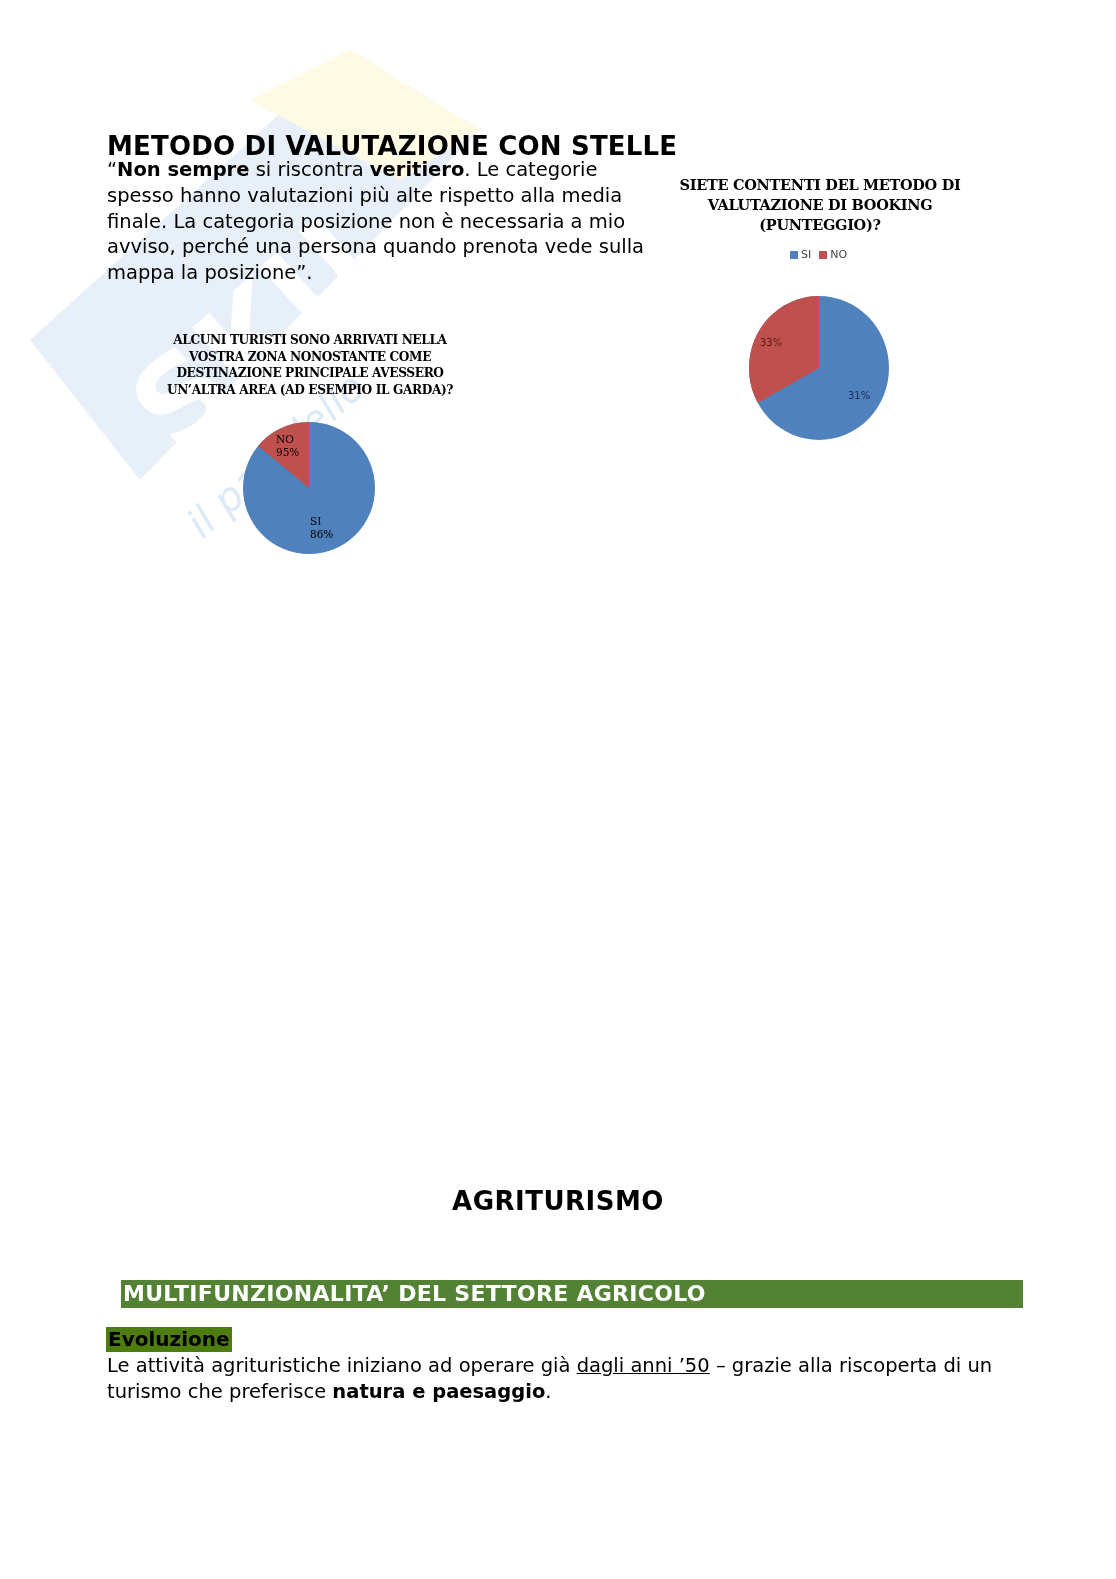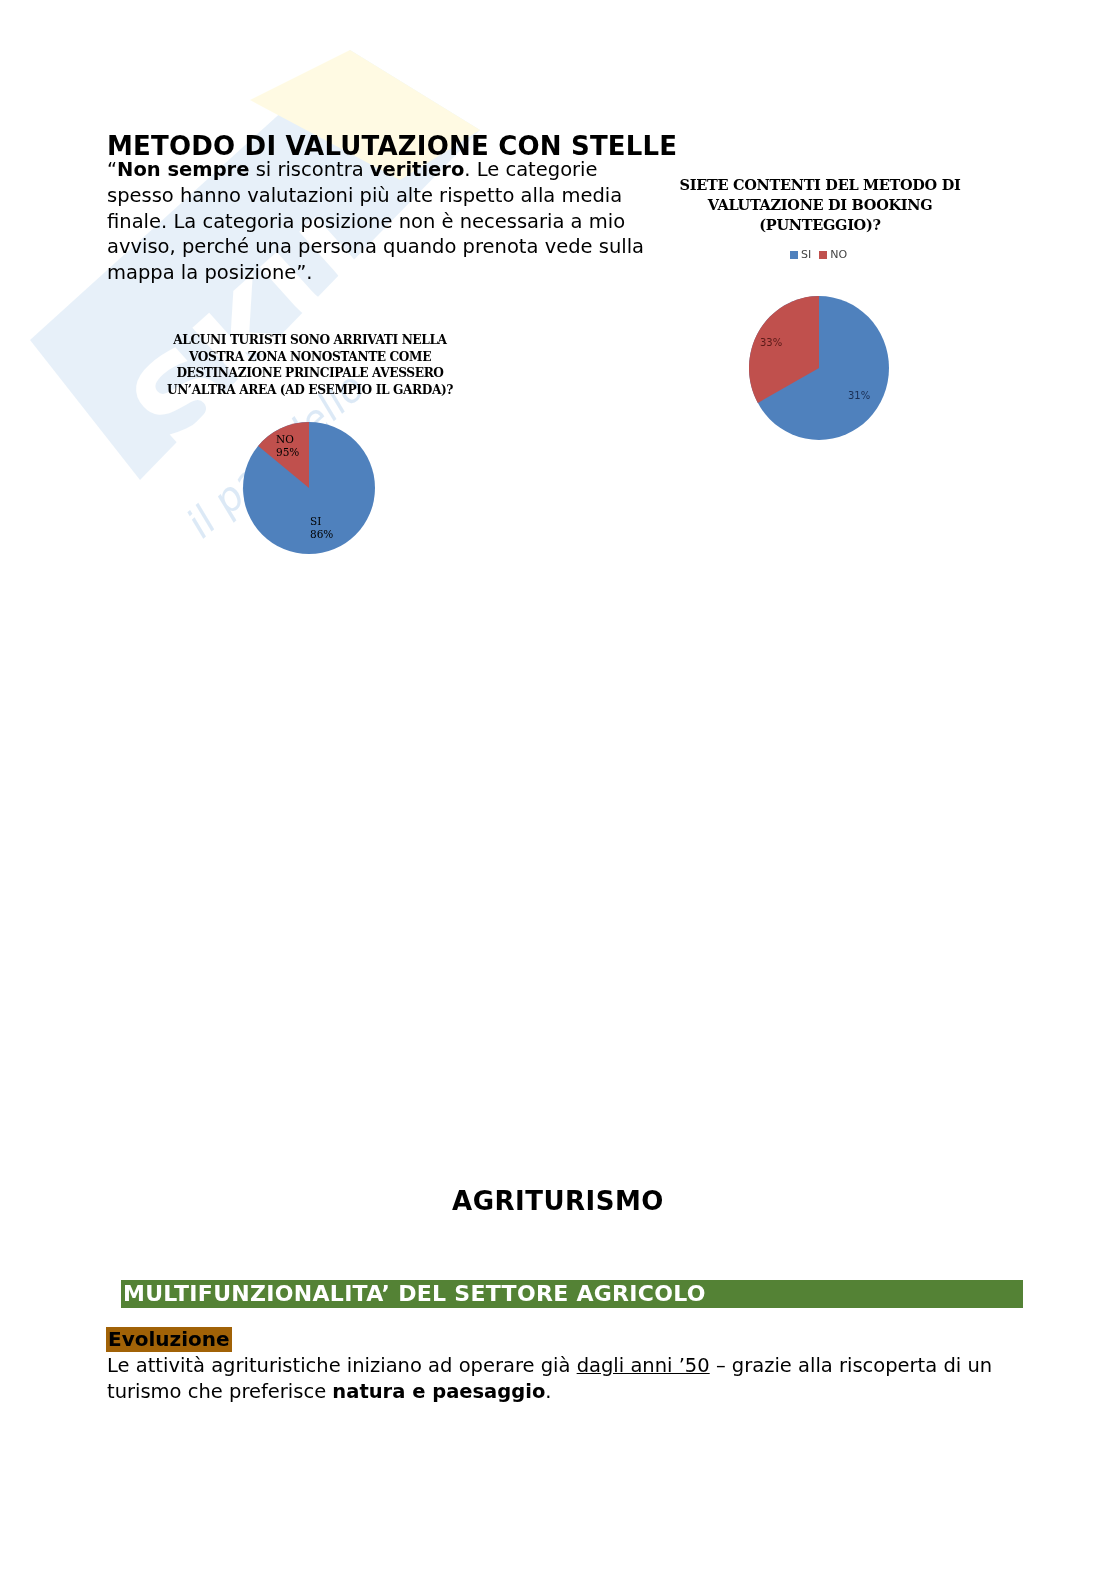--- a/index.html
+++ b/index.html
@@ -11,21 +11,21 @@
   .chart-title { position: absolute; text-align: center; font-family: "DejaVu Serif", serif; font-weight: bold; color: #000000; }
   .chart1-title { left: 150px; top: 332px; width: 320px; font-size: 12.2px; line-height: 16.5px; letter-spacing: -0.4px; }
   .chart2-title { left: 670px; top: 175px; width: 300px; font-size: 14.5px; line-height: 20px; letter-spacing: -0.3px; }
   .legend { position: absolute; left: 790px; top: 248px; font-size: 11px; color: #444; display: flex; gap: 8px; align-items: center; }
   .legend .sw { display: inline-block; width: 8px; height: 8px; margin-right: 3px; vertical-align: middle; }
   .pie { position: absolute; }
   .pie-label { position: absolute; font-family: "DejaVu Serif", serif; font-size: 10.5px; text-align: left; line-height: 13px; }
   .main-heading { position: absolute; left: 0; width: 1116px; top: 1186px; text-align: center; font-weight: bold; font-size: 26px; letter-spacing: 0.5px; }
   .green-bar { position: absolute; left: 105px; top: 1280px; width: 902px; height: 28px; background: #548235; color: #fff;
                font-weight: bold; font-size: 22px; line-height: 28px; padding-left: 2px; box-sizing: border-box; letter-spacing: 0.3px; margin-left: 16px; }
-  .subheading { position: absolute; left: 106px; top: 1327px; background: #a16207; font-weight: bold; font-size: 20px; line-height: 25px; padding: 0 2px; }
+  .subheading { position: absolute; left: 106px; top: 1327px; background: #4d7c0f; font-weight: bold; font-size: 20px; line-height: 25px; padding: 0 2px; }
   .body-text { position: absolute; left: 107px; top: 1353px; width: 900px; font-size: 19.5px; line-height: 26px; }
   .underline { text-decoration: underline; }
 </style>
 </head>
 <body>
 
 <svg class="watermark" viewBox="0 0 480 540">
   <g opacity="0.35">
     <polygon points="10,300 330,10 460,90 120,440" fill="#bcd6ee"></polygon>
     <polygon points="230,60 330,10 460,90 380,140" fill="#fff3b0"></polygon>

